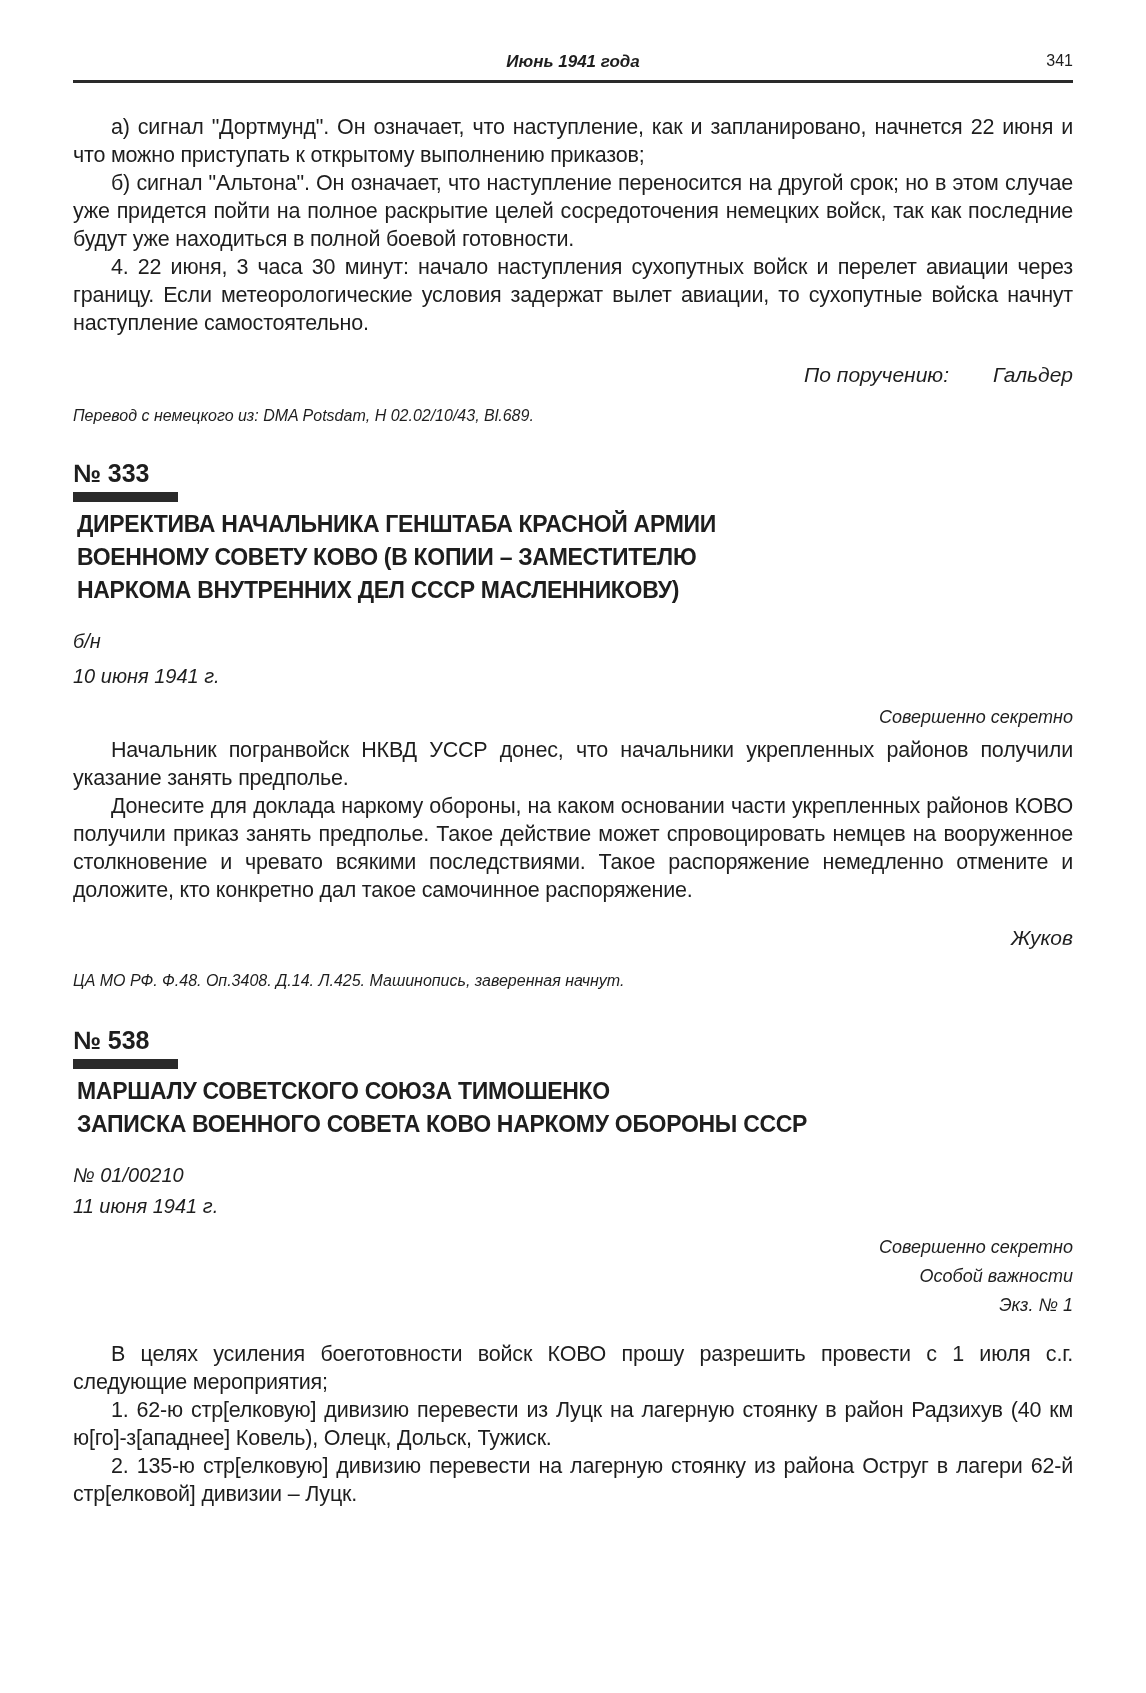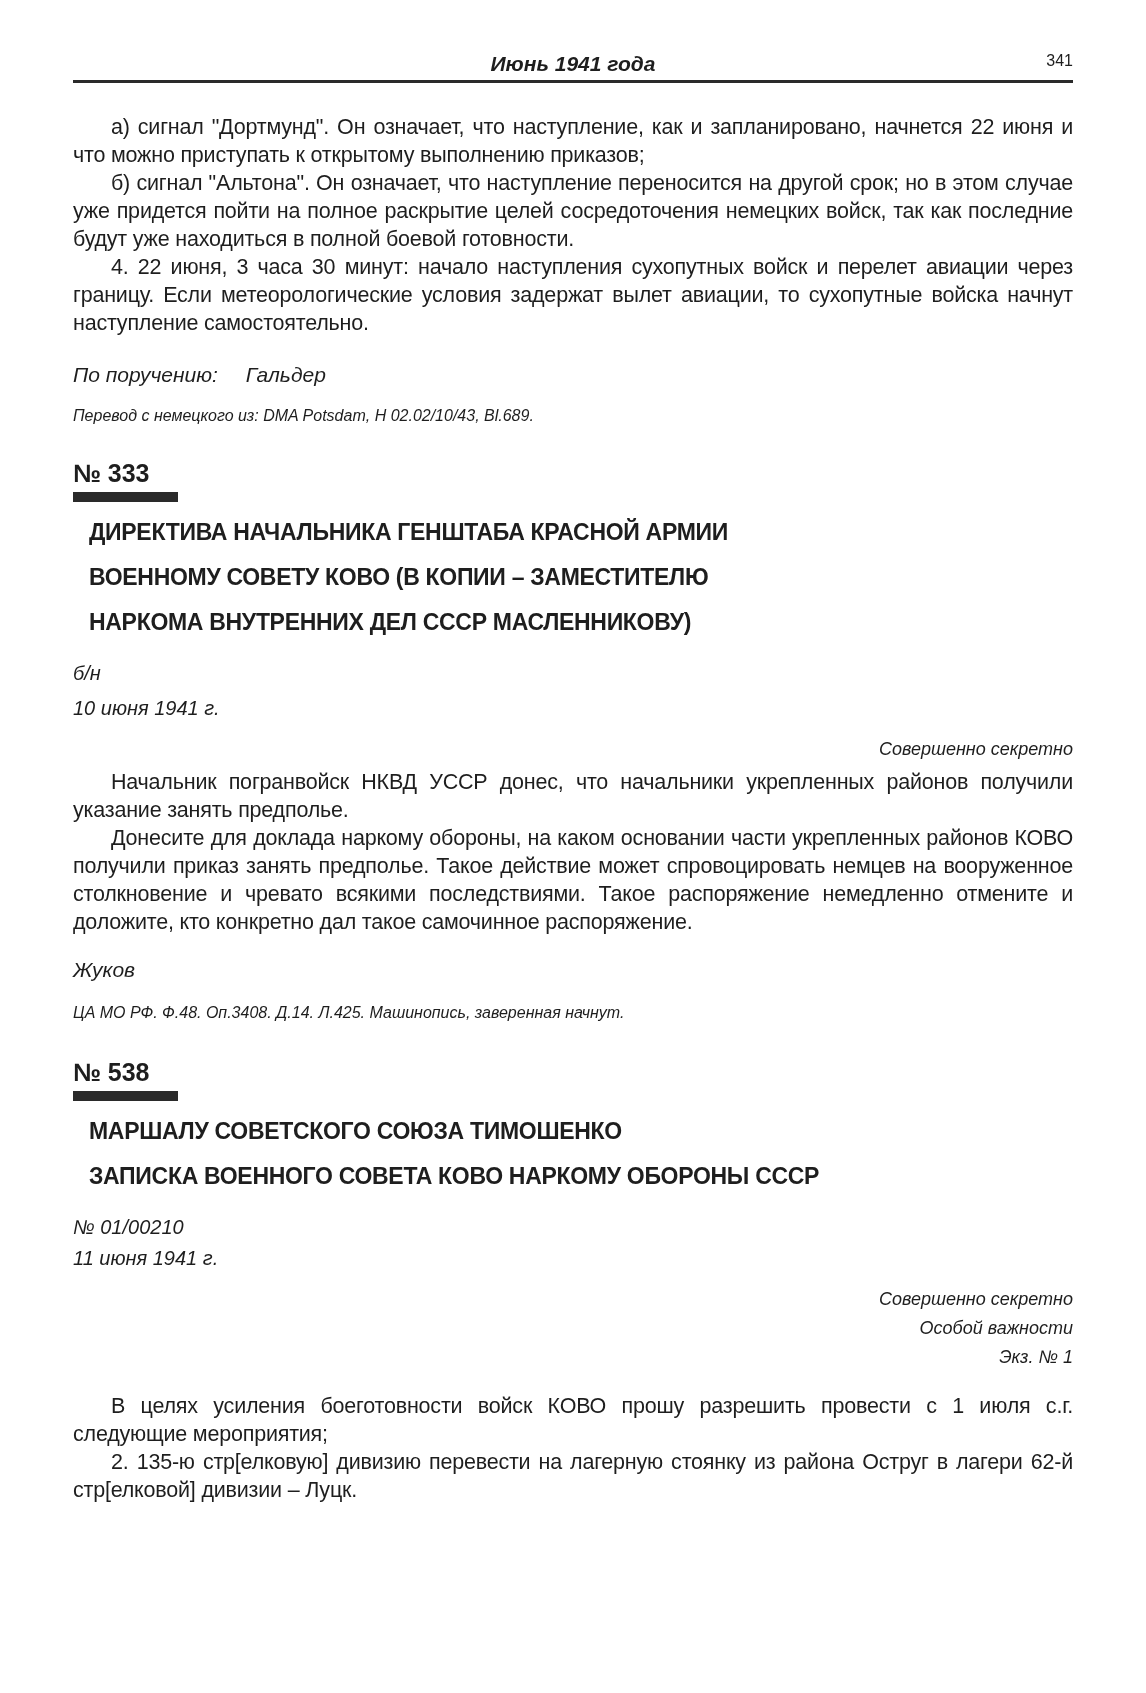--- a/index.html
+++ b/index.html
@@ -18,51 +18,51 @@
   }
   .running-header {
     position: relative;
     height: 34px;
     border-bottom: 3px solid #2a2a2a;
   }
   .running-title {
     position: absolute; left: 0; right: 0; top: 6px;
     text-align: center;
     font-style: italic; font-weight: bold;
-    font-size: 21px;
+    font-size: 17px;
   }
   .page-number {
     position: absolute; right: 0; top: 6px;
     font-size: 16px;
   }
   .p {
     font-size: 21.5px;
     line-height: 28px;
     text-align: justify;
     margin: 0;
     letter-spacing: -0.2px;
   }
   .indent { text-indent: 38px; }
   .sig-row {
-    display: flex; gap: 28px;
+    display: flex; justify-content: flex-end; gap: 44px;
     font-style: italic; font-size: 21px;
   }
   .source { font-style: italic; font-size: 16px; }
   .doc-number {
     font-weight: bold; font-size: 25px;
     margin: 0;
   }
   .doc-bar {
     width: 105px; height: 10px;
     background: #2a2a2a;
     margin: 4px 0 8px 0;
   }
   .doc-title {
     font-weight: bold; font-size: 23px; line-height: 29px;
-    margin: 16px;
+    margin: 4px;
     text-transform: uppercase;
     letter-spacing: -0.3px;
   }
   .meta { font-style: italic; font-size: 20px; line-height: 29px; }
   .stamp { font-style: italic; font-size: 18px; line-height: 29px; text-align: right; }
 </style>
 </head>
 <body>
 
 <div class="page">
@@ -114,16 +114,17 @@
     <p class="doc-title">ЗАПИСКА ВОЕННОГО СОВЕТА КОВО НАРКОМУ ОБОРОНЫ СССР</p>
 
     <div class="meta" style="margin-top:22px;">№ 01/00210</div>
     <div class="meta" style="margin-top:2px;">11 июня 1941 г.</div>
 
     <div class="stamp" style="margin-top:12px;">Совершенно секретно</div>
     <div class="stamp">Особой важности</div>
     <div class="stamp">Экз. № 1</div>
 
     <p class="p indent" style="margin-top:20px;">В целях усиления боеготовности войск КОВО прошу разрешить провести с 1 июля с.г. следующие мероприятия;</p>
+    <p class="p indent">1. 62-ю стр[елковую] дивизию перевести из Луцк на лагерную стоянку в район Радзихув (40 км ю[го]-з[ападнее] Ковель), Олецк, Дольск, Тужиск.</p>
     <p class="p indent">2. 135-ю стр[елковую] дивизию перевести на лагерную стоянку из района Оструг в лагери 62-й стр[елковой] дивизии – Луцк.</p>
   </div>
 
 </div>
 
 </body></html>

